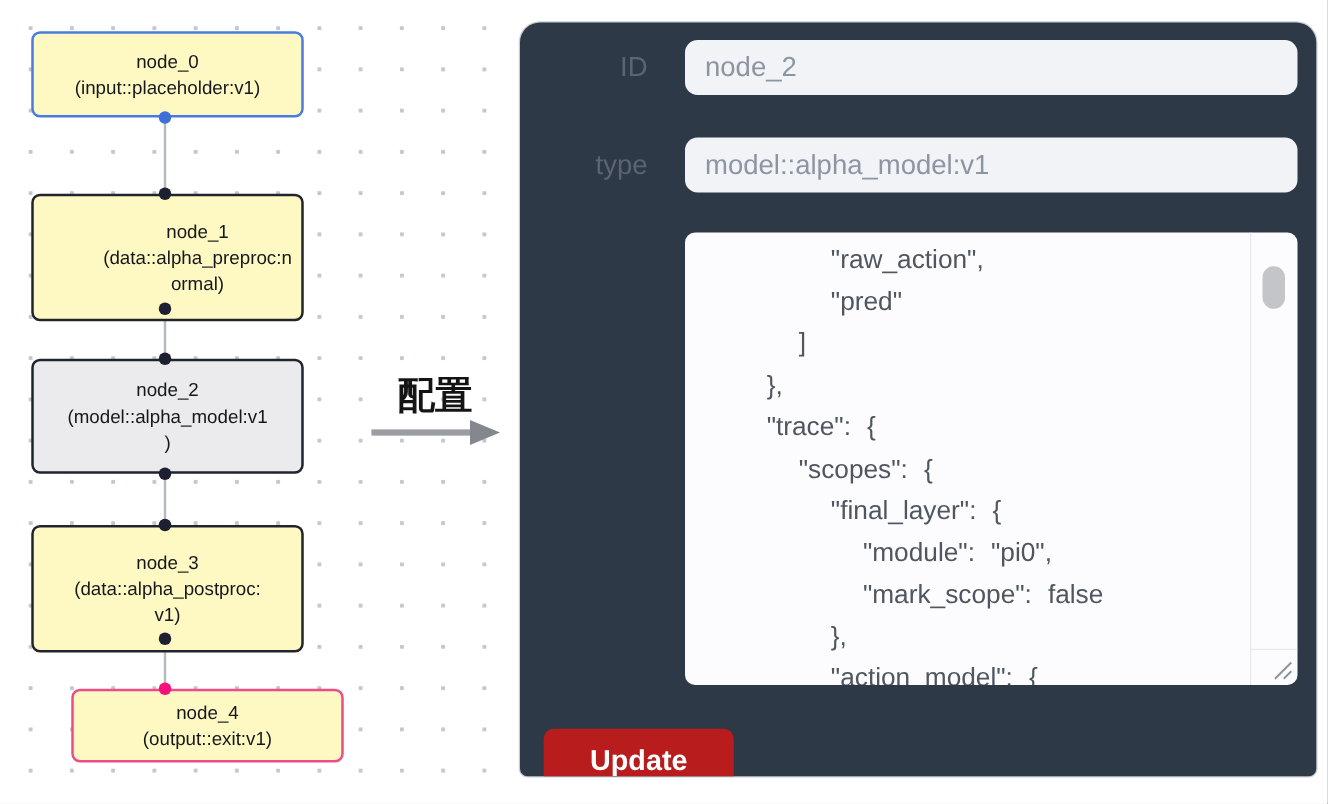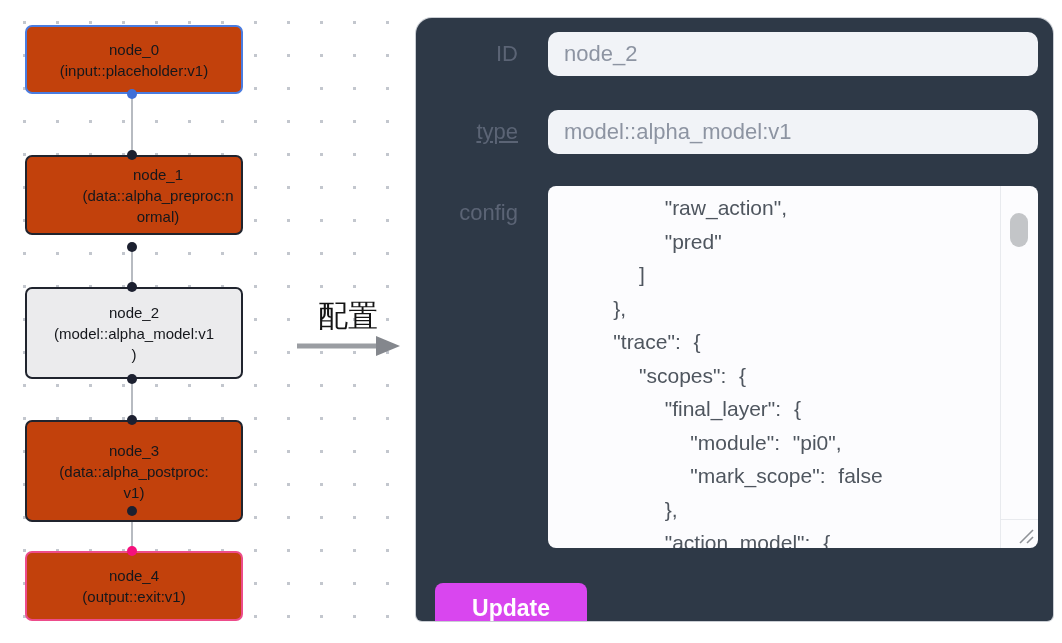--- a/index.html
+++ b/index.html
@@ -12,55 +12,55 @@
     position:absolute;
     background-image:radial-gradient(circle,#c3c7ce 1.6px,transparent 1.9px);
     background-size:33px 33px;background-position:8px 6px;
   }
   .dots-left{left:0;top:0;width:410px;height:643px;}
   .dots-top{left:410px;top:0;width:652px;height:18px;}
 
   
   .node{
     position:absolute;left:25px;width:218px;box-sizing:border-box;
-    background:#c2410c;border:2px solid #20242e;border-radius:7px;
+    background:#fef9c3;border:2px solid #20242e;border-radius:7px;
     display:flex;align-items:center;justify-content:center;
   }
   .node-label{
     white-space:pre-line;text-align:center;font-size:15px;line-height:21px;
     color:#15171c;
   }
   .node.blue{border-color:#4a7ce0;}
   .node.selected{background:#ebebed;border-width:2.5px;}
   .node.pink{border-color:#ed4c8b;}
 
   .edge{position:absolute;left:131px;width:2px;background:#b7bbc1;}
   .handle{position:absolute;left:127px;width:10px;height:10px;border-radius:50%;background:#1c2030;}
   .handle.blue{background:#3f6fd8;}
   .handle.pink{background:#f5117c;}
 
   
   .transfer-label{
     position:absolute;left:296px;top:296px;width:104px;text-align:center;
-    font-size:30px;color:#141414;
+    font-size:30px;color:#141414;font-weight:bold;
   }
   .transfer-arrow{position:absolute;left:297px;top:336px;}
 
   
   .panel{
     position:absolute;left:416px;top:18px;width:637px;height:603px;
     background:#2e3947;border-radius:16px 16px 6px 6px;
     box-shadow:0 0 0 1px #c9cdd3;overflow:hidden;
   }
   .field-label{
     position:absolute;left:0;width:102px;text-align:right;
     font-size:22px;color:#5b6475;
   }
   .lbl-id{top:14px;height:44px;line-height:44px;}
-  .lbl-type{top:92px;height:44px;line-height:44px;text-decoration:underline;}
+  .lbl-type{top:92px;height:44px;line-height:44px;}
   .lbl-config{top:180px;height:30px;line-height:30px;}
   .field-input{
     position:absolute;left:132px;width:490px;height:44px;box-sizing:border-box;
     background:#f1f3f7;border:none;outline:none;border-radius:10px;
     padding:0 16px;font-family:"Liberation Sans",sans-serif;
     font-size:22px;color:#8d94a2;
   }
   .inp-id{top:14px;}
   .inp-type{top:92px;}
 
@@ -77,21 +77,21 @@
   .scroll-sep{position:absolute;top:0;bottom:0;left:452px;width:1px;background:#e8eaee;}
   .corner-sep{position:absolute;left:452px;right:0;bottom:28px;height:1px;background:#e8eaee;}
   .scroll-thumb{
     position:absolute;left:462px;top:27px;width:18px;height:34px;
     border-radius:9px;background:#c3c5c8;
   }
   .resize-handle{position:absolute;right:2px;bottom:2px;width:22px;height:22px;}
 
   .update-btn{
     position:absolute;left:19px;top:565px;width:152px;height:56px;
-    background:#d946ef;border:none;border-radius:8px;
+    background:#b91c1c;border:none;border-radius:8px;
     display:flex;align-items:center;justify-content:center;
     padding:12px 0 18px 0;box-sizing:border-box;
     font-family:"Liberation Sans",sans-serif;
     font-size:23px;font-weight:600;color:#ffffff;cursor:pointer;
   }
 </style>
 </head>
 <body>
 
 <div class="stage">
@@ -101,36 +101,36 @@
 
   <div class="edge" style="top:94px;height:61px;"></div>
   <div class="edge" style="top:247px;height:40px;"></div>
   <div class="edge" style="top:379px;height:41px;"></div>
   <div class="edge" style="top:511px;height:40px;"></div>
 
   <div class="node blue" style="top:25px;height:69px;">
     <div class="node-label">node_0
 (input::placeholder:v1)</div>
   </div>
-  <div class="node" style="top:155px;height:80px;padding-left:48px;">
+  <div class="node" style="top:155px;height:102px;padding-left:48px;">
     <div class="node-label">node_1
 (data::alpha_preproc:n
 ormal)</div>
   </div>
   <div class="node selected" style="top:287px;height:92px;">
     <div class="node-label">node_2
 (model::alpha_model:v1
 )</div>
   </div>
   <div class="node" style="top:420px;height:102px;">
     <div class="node-label">node_3
 (data::alpha_postproc:
 v1)</div>
   </div>
-  <div class="node pink" style="top:551px;height:70px;">
+  <div class="node pink" style="top:551px;height:59px;margin-left:32px;">
     <div class="node-label">node_4
 (output::exit:v1)</div>
   </div>
 
   <div class="handle blue" style="top:89px;"></div>
   <div class="handle" style="top:150px;"></div>
   <div class="handle" style="top:242px;"></div>
   <div class="handle" style="top:282px;"></div>
   <div class="handle" style="top:374px;"></div>
   <div class="handle" style="top:415px;"></div>
@@ -144,21 +144,20 @@
   </svg>
 
   <div class="panel">
 
     <div class="field-label lbl-id">ID</div>
     <input class="field-input inp-id" type="text" value="node_2" style="">
 
     <div class="field-label lbl-type">type</div>
     <input class="field-input inp-type" type="text" value="model::alpha_model:v1" style="">
 
-    <div class="field-label lbl-config">config</div>
 
     <div class="textarea">
       <div class="config-text">        "raw_action",
         "pred"
       ]
     },
     "trace": {
       "scopes": {
         "final_layer": {
           "module": "pi0",

